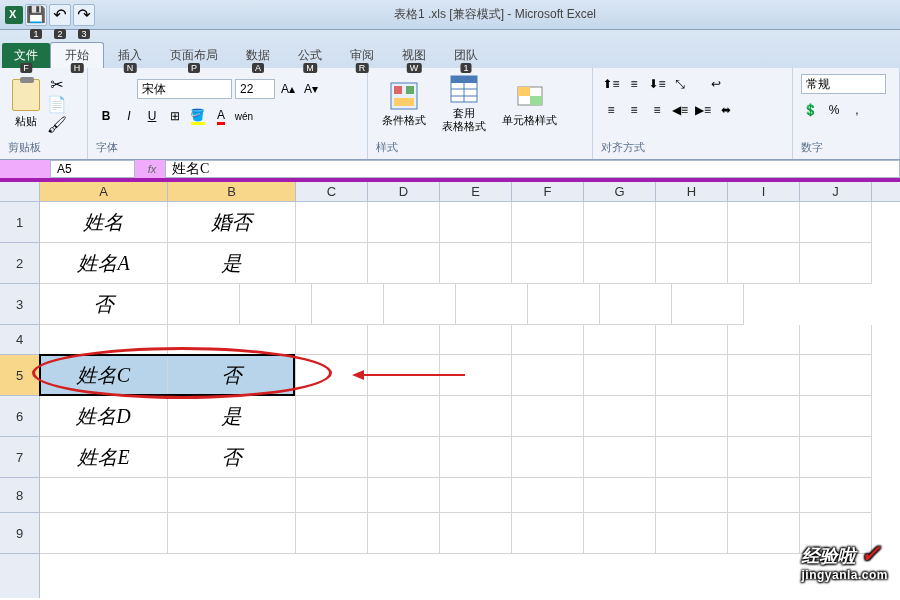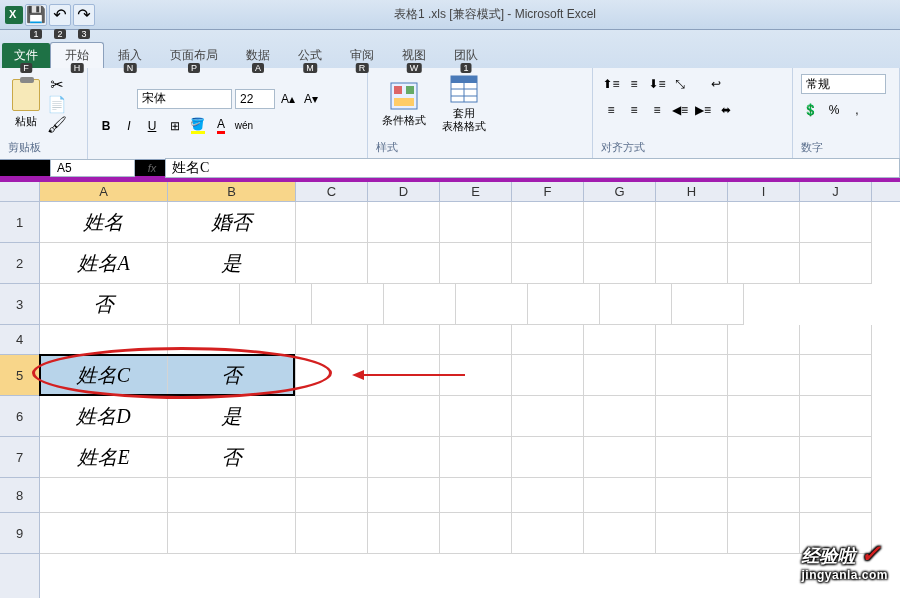--- a/index.html
+++ b/index.html
@@ -38,21 +38,21 @@
     .btn-sq { width: 20px; height: 20px; border: 1px solid transparent; display: flex; align-items: center; justify-content: center; font-size: 12px; cursor: pointer; }
     .btn-sq.bold { font-weight: bold; }
     .btn-sq.italic { font-style: italic; }
     .btn-sq.underline { text-decoration: underline; }
     .color-under { border-bottom: 3px solid red; padding-bottom: 0; height: 17px; }
     .color-under.yellow { border-bottom-color: #ffff00; }
     
     .big-btn { display: flex; flex-direction: column; align-items: center; padding: 2px 6px; font-size: 11px; gap: 2px; }
     .big-icon { width: 30px; height: 30px; display: flex; align-items: center; justify-content: center; }
     
-    .formula-bar { background: #000000; height: 22px; border-bottom: 6px solid #a21caf; display: flex; align-items: center; }
+    .formula-bar { background: #f0abfc; height: 22px; border-bottom: 4px solid #a21caf; display: flex; }
     .name-box { width: 85px; background: #fff; border: 1px solid #abc; margin: 0 4px 0 50px; padding: 1px 6px; font-size: 12px; }
     .fx-btns { display: flex; gap: 2px; padding: 0 4px; }
     .fx-btn { width: 18px; height: 18px; display: flex; align-items: center; justify-content: center; font-size: 11px; font-style: italic; color: #666; }
     .formula-input { flex: 1; background: #fff; border: 1px solid #abc; padding: 1px 6px; font-size: 14px; font-family: SimSun; }
     
     .sheet-area { display: flex; height: 416px; }
     .row-headers { width: 40px; background: #e8ecf4; border-right: 1px solid #b3c0d6; }
     .corner { height: 20px; background: #e8ecf4; border-bottom: 1px solid #b3c0d6; }
     .row-head { height: 41px; border-bottom: 1px solid #b3c0d6; display: flex; align-items: center; justify-content: center; font-size: 13px; color: #333; }
     .row-head.sel { background: #f8d68a; }
@@ -187,20 +187,21 @@
             <span class="color-under yellow">🪣</span>
           </div>
         <div class="btn-sq">
             <span class="color-under">A</span>
           </div>
         <div class="btn-sq">
             <span style="font-size:10px">wén</span>
           </div>
       </div>
     </div>
+    <div class="group-label">字体</div>
   </div>
 
   <div class="ribbon-group" style="width:225px">
     <div class="group-content">
       <div class="big-btn">
         <div class="big-icon">
           <svg class="icon-svg" viewBox="0 0 30 30">
               <rect x="2" y="2" width="26" height="26" fill="#e8f0ff" stroke="#4a7ab8"></rect>
               <rect x="5" y="5" width="8" height="8" fill="#d66"></rect>
               <rect x="17" y="5" width="8" height="8" fill="#6a6"></rect>
@@ -215,20 +216,30 @@
               <rect x="2" y="2" width="26" height="26" fill="#fff" stroke="#4a7ab8"></rect>
               <rect x="2" y="2" width="26" height="7" fill="#4a7ab8"></rect>
               <line x1="2" y1="15" x2="28" y2="15" stroke="#4a7ab8"></line>
               <line x1="2" y1="22" x2="28" y2="22" stroke="#4a7ab8"></line>
               <line x1="15" y1="2" x2="15" y2="28" stroke="#4a7ab8"></line>
             </svg>
         </div>
         <span>套用</span>
         <span style="margin-top:-4px">表格格式</span>
       </div>
+      <div class="big-btn">
+        <div class="big-icon">
+          <svg class="icon-svg" viewBox="0 0 30 30">
+              <rect x="3" y="6" width="24" height="18" fill="#fff" stroke="#888"></rect>
+              <rect x="3" y="6" width="12" height="9" fill="#fc6"></rect>
+              <rect x="15" y="15" width="12" height="9" fill="#9d9"></rect>
+            </svg>
+        </div>
+        <span>单元格样式</span>
+      </div>
     </div>
     <div class="group-label">样式</div>
   </div>
 
   <div class="ribbon-group" style="width:200px">
     <div class="group-content" style="flex-direction:column;align-items:flex-start;gap:3px;padding-top:4px">
       <div class="font-row">
         <div class="btn-sq">
             <span>⬆≡</span>
           </div>

